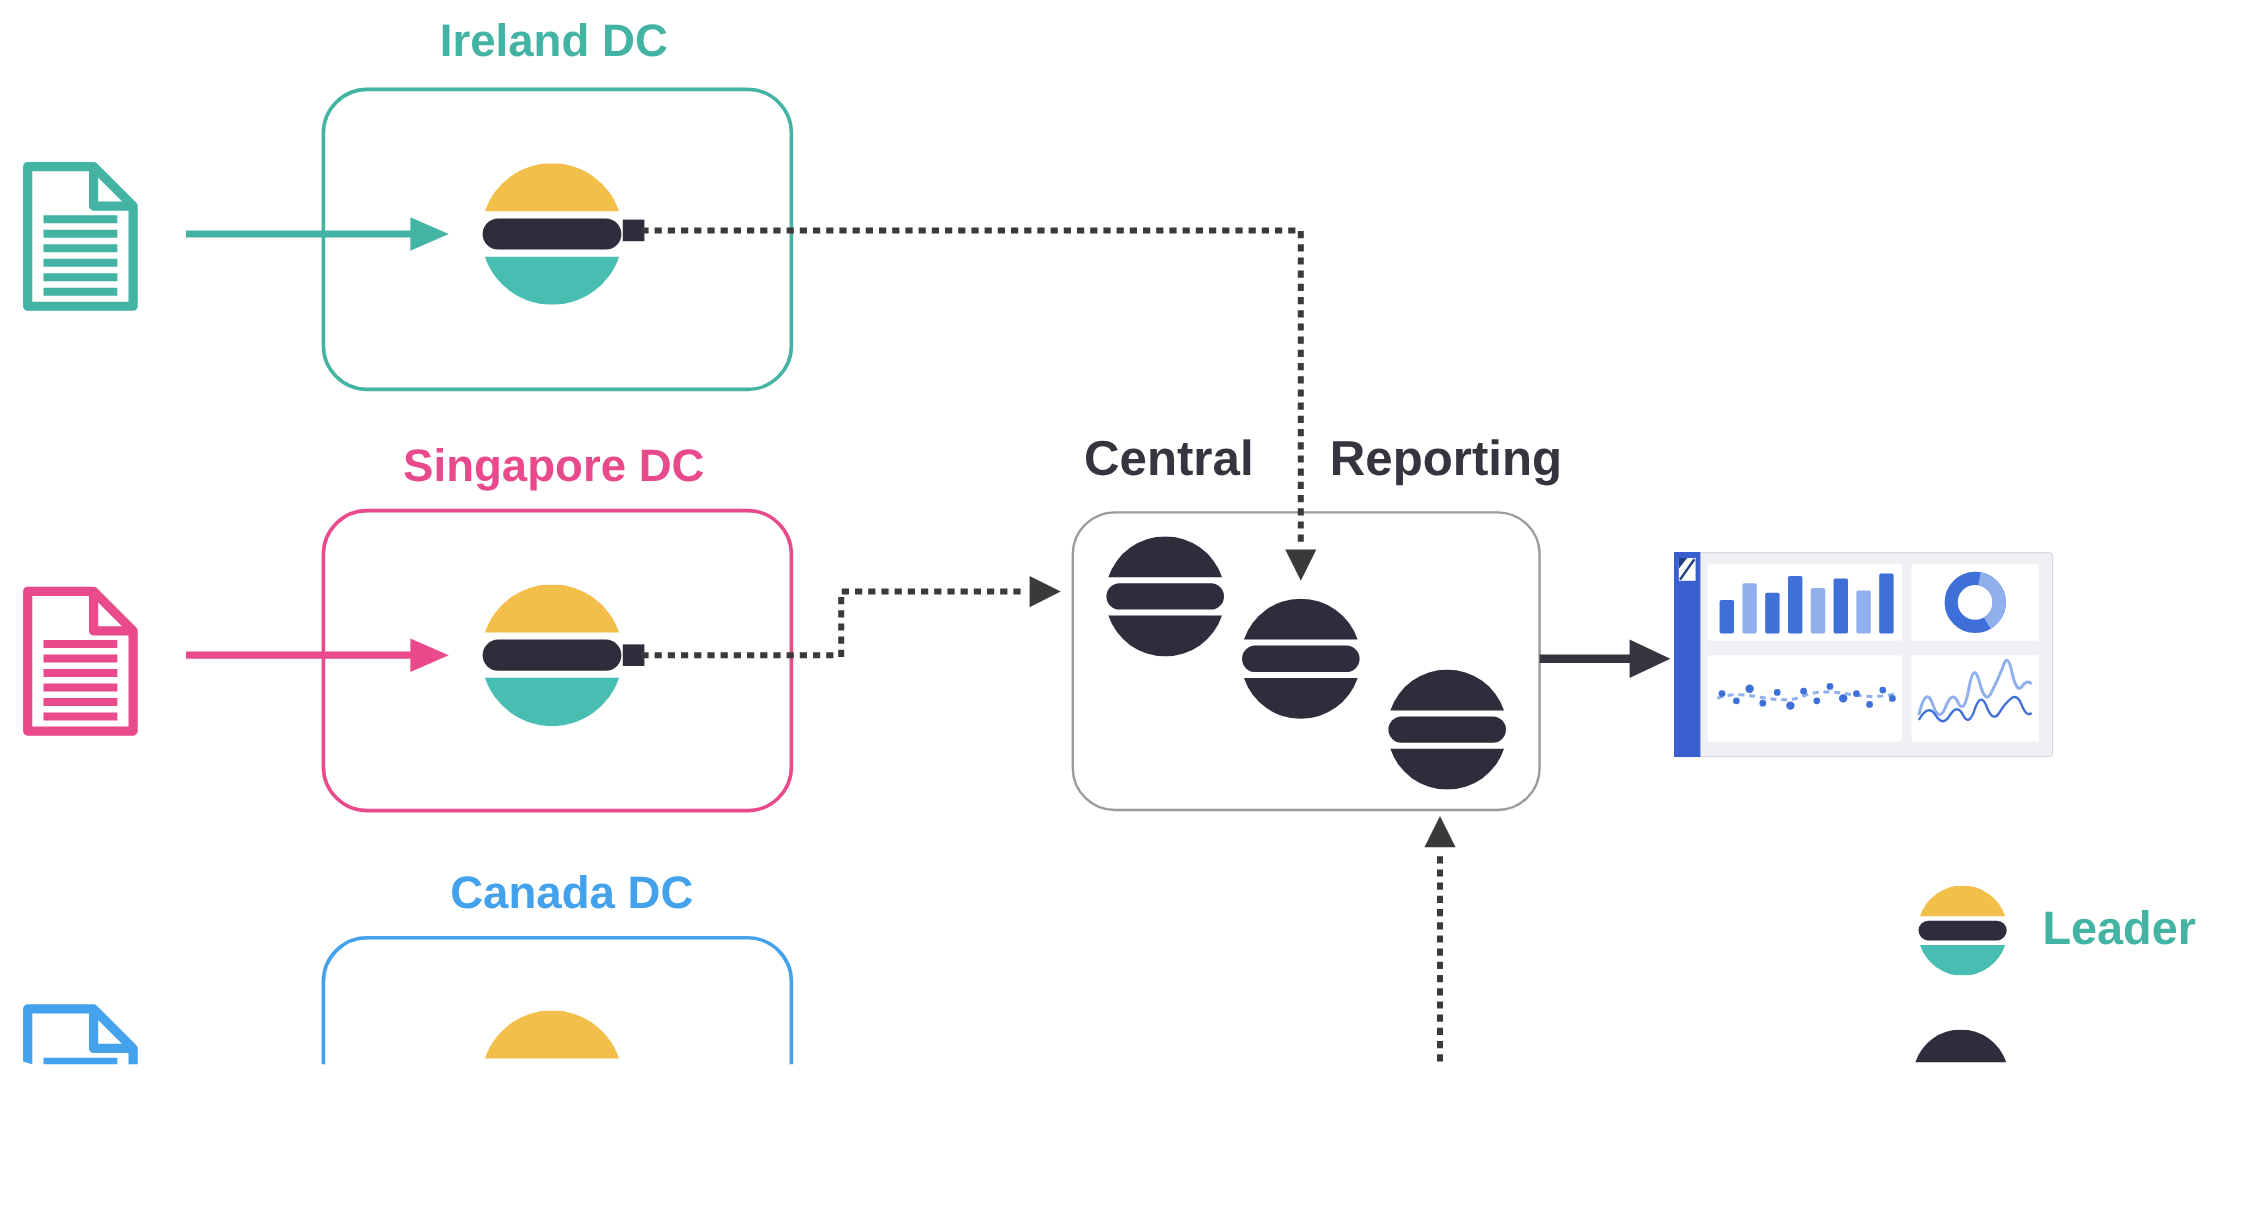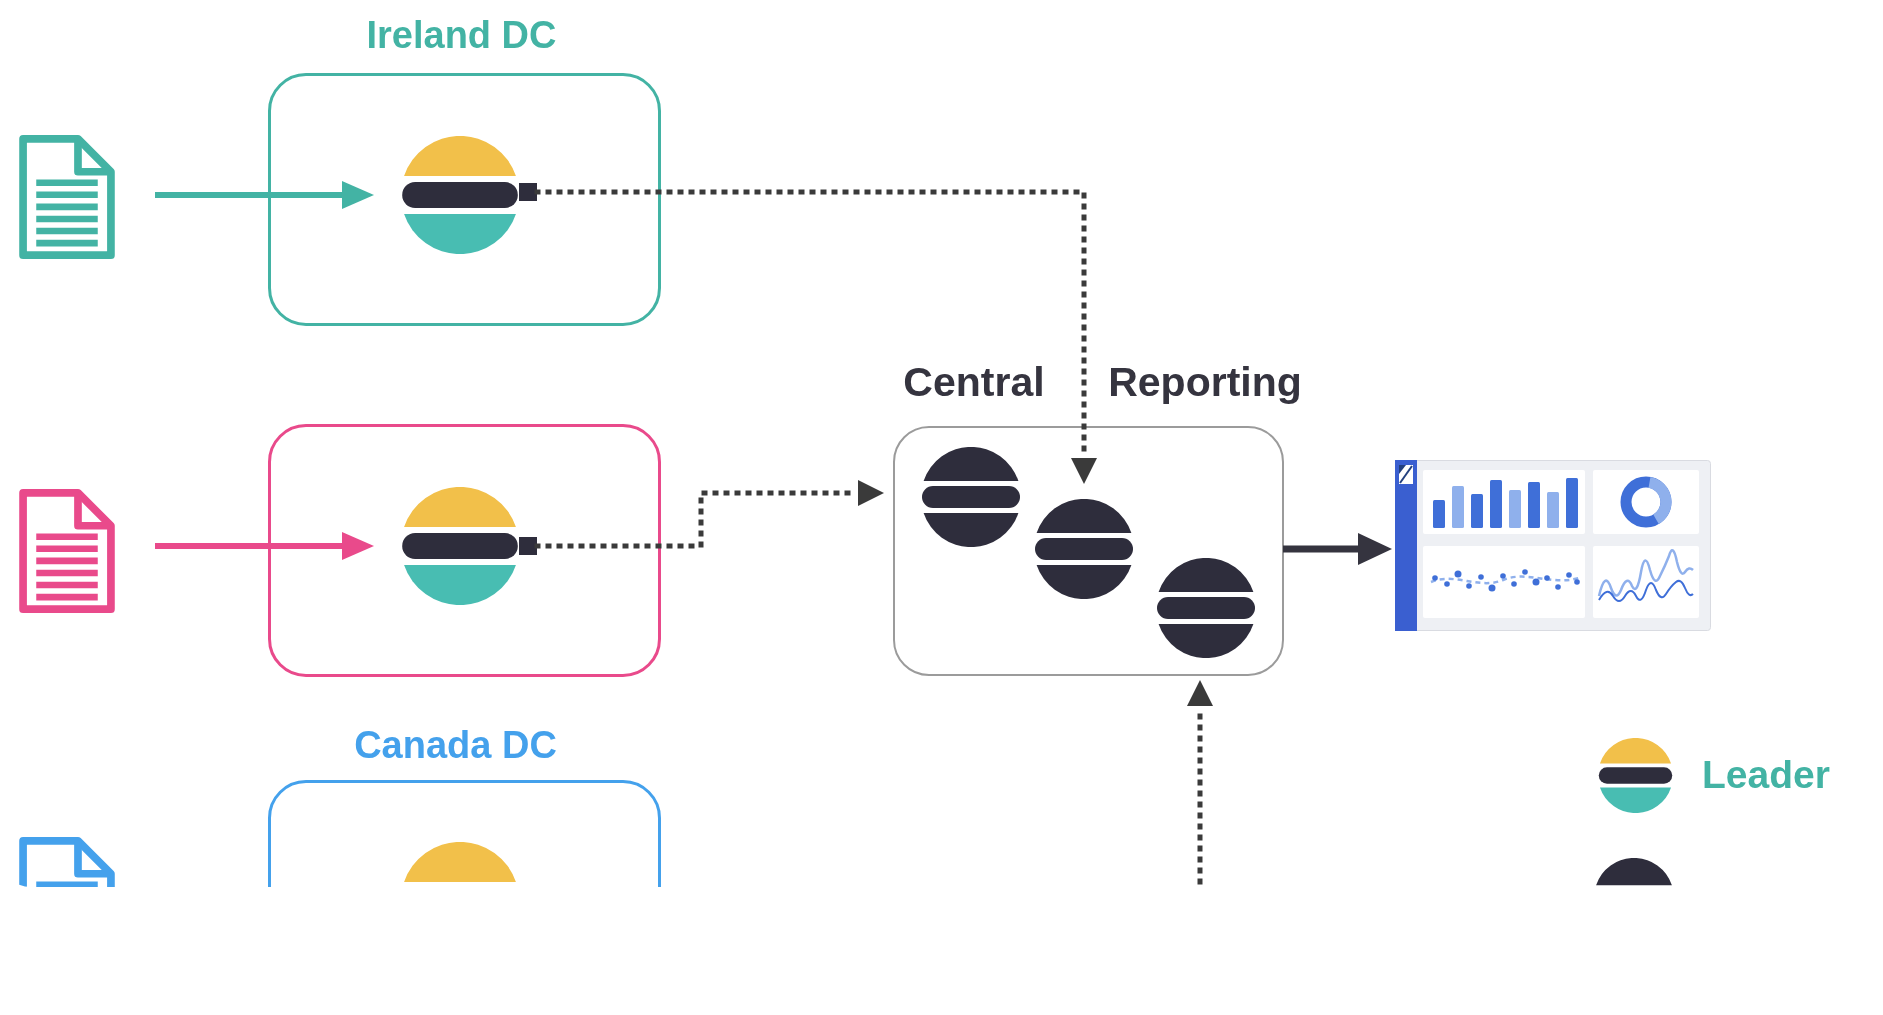--- a/index.html
+++ b/index.html
@@ -63,29 +63,30 @@
 
   <div class="cluster-title t-teal" style="left:268px;top:12px;width:387px;">Ireland DC</div>
   <div class="cluster-box b-teal" style="left:268px;top:73px;width:387px;height:247px;"></div>
   <svg class="abs" style="left:12px;top:130px;--doc-color:var(--teal);" width="110" height="134" viewBox="0 0 100 122">
     <use href="#doc-icon"></use>
     </svg>
   <svg class="abs" style="left:401px;top:136px;" width="118" height="118" viewBox="0 0 100 100">
     <use href="#es-logo" class="leader"></use>
     </svg>
 
+  <div class="cluster-title t-pink" style="left:268px;top:366px;width:387px;">Singapore DC</div>
   <div class="cluster-box b-pink" style="left:268px;top:424px;width:387px;height:247px;"></div>
   <svg class="abs" style="left:12px;top:484px;--doc-color:var(--pink);" width="110" height="134" viewBox="0 0 100 122">
     <use href="#doc-icon"></use>
     </svg>
   <svg class="abs" style="left:401px;top:487px;" width="118" height="118" viewBox="0 0 100 100">
     <use href="#es-logo" class="leader"></use>
     </svg>
 
-  <div class="cluster-title t-blue" style="left:262px;top:722px;width:387px;">Canada DC</div>
+  <div class="cluster-title t-blue" style="left:283px;top:722px;width:387px;">Canada DC</div>
   <div class="cluster-box b-blue" style="left:268px;top:780px;width:387px;height:249px;"></div>
   <svg class="abs" style="left:12px;top:832px;--doc-color:var(--blue);" width="110" height="134" viewBox="0 0 100 122">
     <use href="#doc-icon"></use>
     </svg>
   <svg class="abs" style="left:401px;top:842px;" width="118" height="118" viewBox="0 0 100 100">
     <use href="#es-logo" class="leader"></use>
     </svg>
 
   <div class="central-title" style="left:974px;top:358px;">Central</div>
   <div class="central-title" style="left:1205px;top:358px;">Reporting</div>

